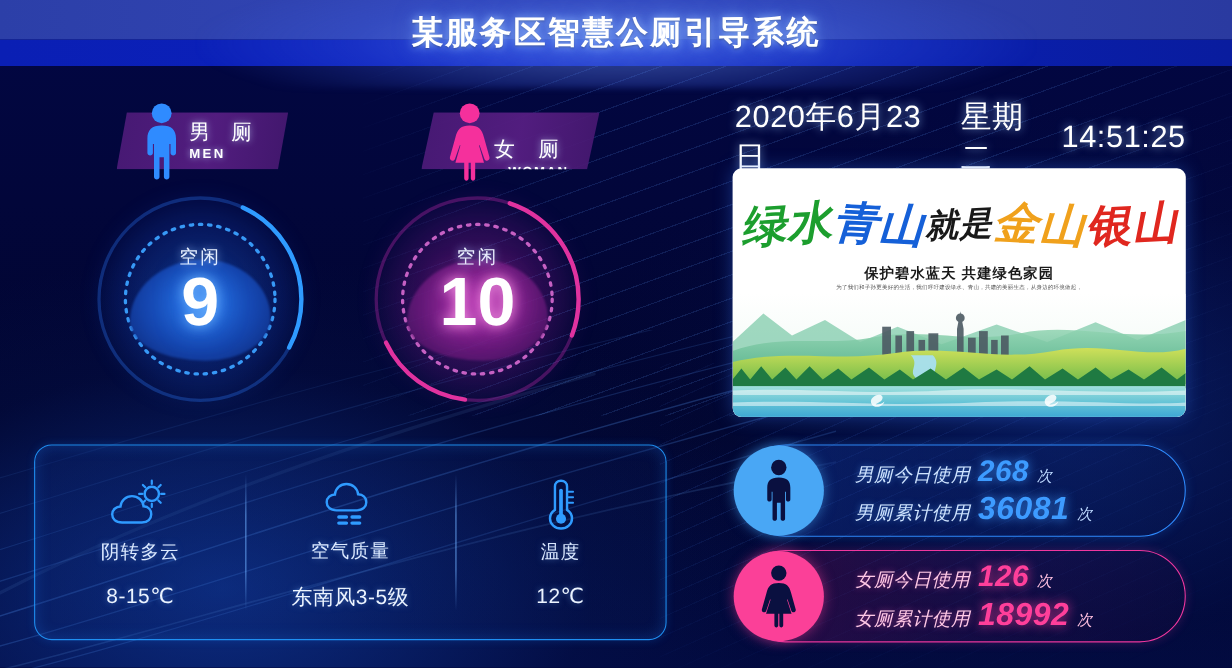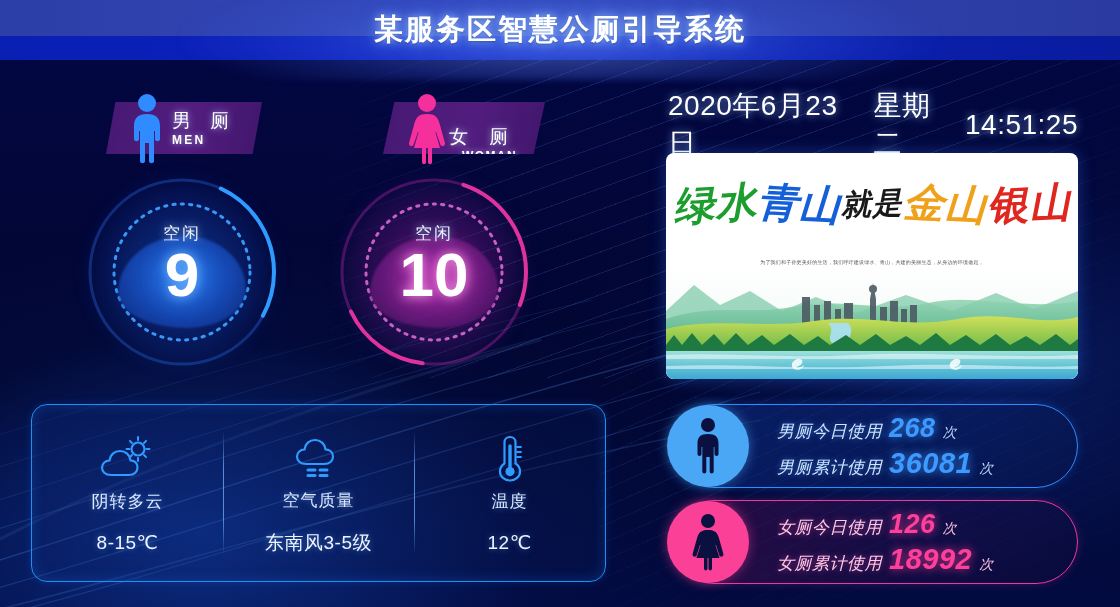--- a/index.html
+++ b/index.html
@@ -351,20 +351,21 @@
   <div class="datetime">
     <span>2020年6月23日</span>
     <span>星期二</span>
     <span class="time">14:51:25</span>
   </div>
 
   <div class="poster">
     <div class="hero">
       <span class="c1">绿水</span><span class="c2">青山</span><span class="c3">就是</span><span class="c4">金山</span><span class="c5">银山</span>
     </div>
+    <div class="sub">保护碧水蓝天 共建绿色家园</div>
     <div class="fine">
       <div>为了我们和子孙更美好的生活，我们呼吁建设绿水、青山，共建的美丽生态，从身边的环境做起，</div>
       <div>节约每一度电，每一滴水，保护碧水蓝天，共建我们的绿色家园。</div>
     </div>
     <div class="scene">
       <svg width="412" height="112" viewBox="0 0 412 112" preserveAspectRatio="none">
         <defs>
           <linearGradient id="sky" x1="0" y1="0" x2="0" y2="1">
             <stop offset="0%" stop-color="#ffffff"></stop>
               <stop offset="100%" stop-color="#eaf7ef"></stop>

